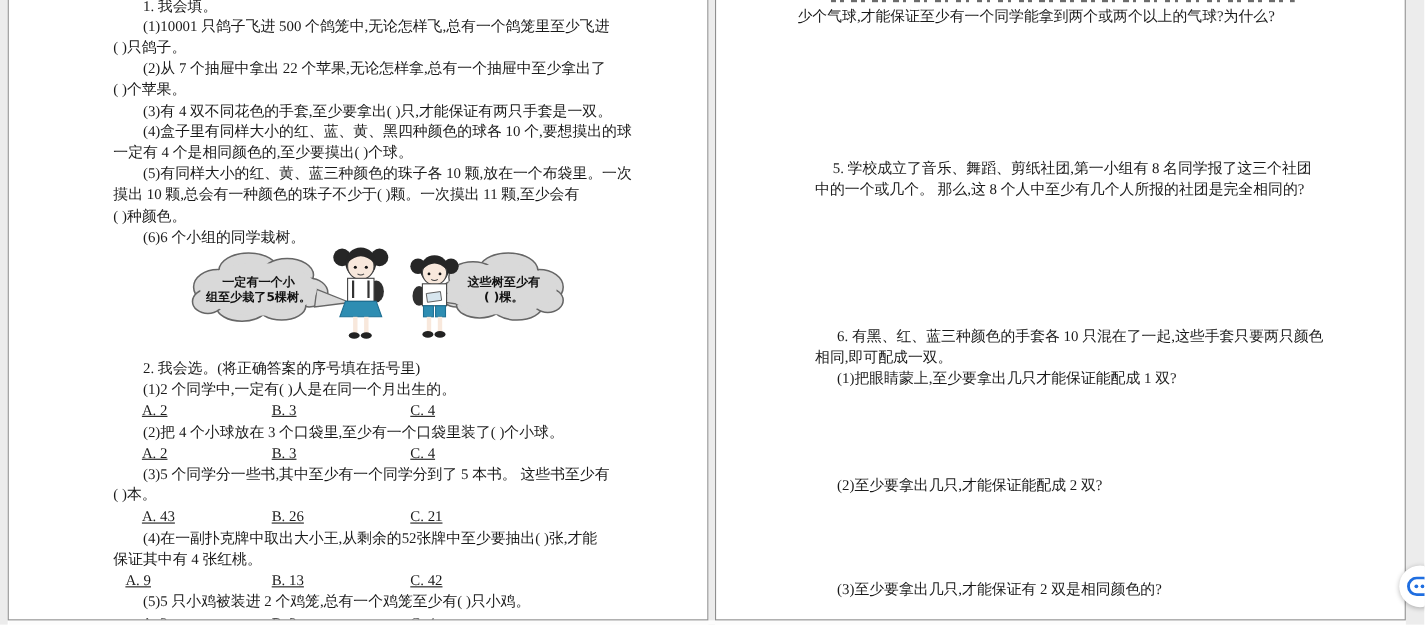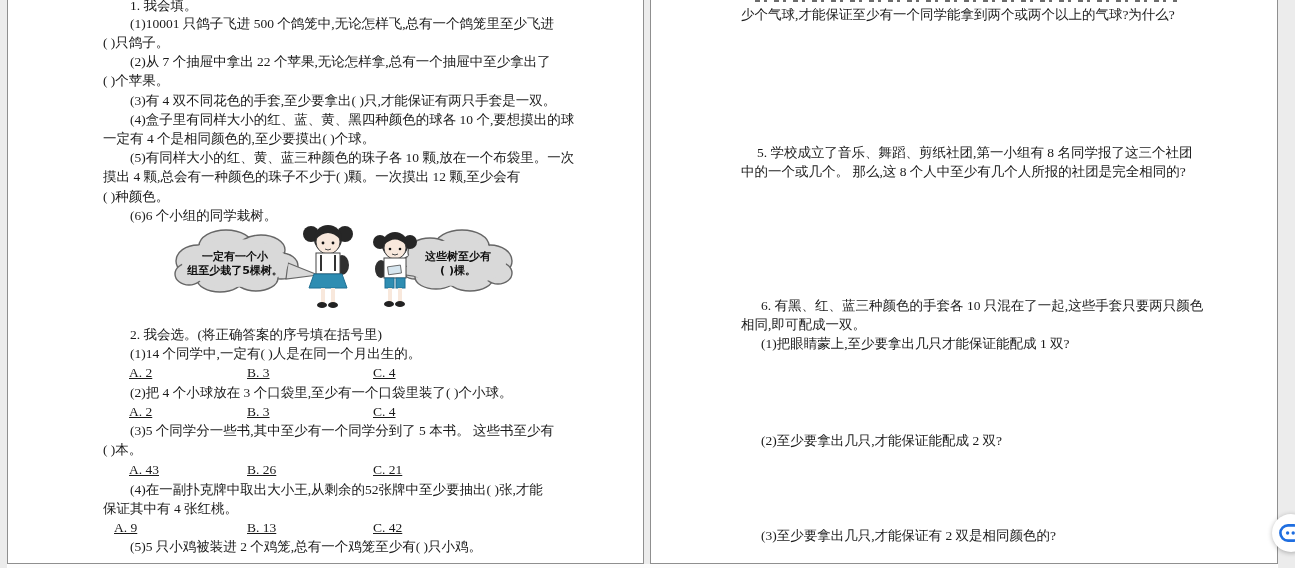--- a/index.html
+++ b/index.html
@@ -50,21 +50,21 @@
 <div class="page page-left">
   <div class="ln" style="left:122px;top:-3px">1. 我会填。</div>
   <div class="ln" style="left:122px;top:15px">(1)10001 只鸽子飞进 500 个鸽笼中,无论怎样飞,总有一个鸽笼里至少飞进</div>
   <div class="ln" style="left:95px;top:34px">(      )只鸽子。</div>
   <div class="ln" style="left:122px;top:53px">(2)从 7 个抽屉中拿出 22 个苹果,无论怎样拿,总有一个抽屉中至少拿出了</div>
   <div class="ln" style="left:95px;top:72px">(      )个苹果。</div>
   <div class="ln" style="left:122px;top:92px">(3)有 4 双不同花色的手套,至少要拿出(      )只,才能保证有两只手套是一双。</div>
   <div class="ln" style="left:122px;top:111px">(4)盒子里有同样大小的红、蓝、黄、黑四种颜色的球各 10 个,要想摸出的球</div>
   <div class="ln" style="left:95px;top:130px">一定有 4 个是相同颜色的,至少要摸出(      )个球。</div>
   <div class="ln" style="left:122px;top:149px">(5)有同样大小的红、黄、蓝三种颜色的珠子各 10 颗,放在一个布袋里。一次</div>
-  <div class="ln" style="left:95px;top:168px">摸出 4 颗,总会有一种颜色的珠子不少于(      )颗。一次摸出 12 颗,至少会有</div>
+  <div class="ln" style="left:95px;top:168px">摸出 10 颗,总会有一种颜色的珠子不少于(      )颗。一次摸出 11 颗,至少会有</div>
   <div class="ln" style="left:95px;top:188px">(      )种颜色。</div>
   <div class="ln" style="left:122px;top:207px">(6)6 个小组的同学栽树。</div>
 
   <svg class="illustration" viewBox="0 0 352 98">
 
     <g>
       <g stroke="#666" stroke-width="1.4" fill="#d9d9d9">
         <ellipse cx="30" cy="42" rx="22" ry="16"></ellipse>
           <ellipse cx="58" cy="27" rx="27" ry="16"></ellipse>
         <ellipse cx="93" cy="31" rx="24" ry="15"></ellipse>
@@ -130,21 +130,21 @@
       <rect x="217" y="59" width="9" height="10" fill="#2e8db2" stroke="#1d6f93" stroke-width="1"></rect>
       <rect x="228" y="59" width="9" height="10" fill="#2e8db2" stroke="#1d6f93" stroke-width="1"></rect>
       <rect x="220" y="69" width="4" height="14" fill="#f8e8dc"></rect>
         <rect x="230" y="69" width="4" height="14" fill="#f8e8dc"></rect>
       <ellipse cx="221" cy="85" rx="5" ry="3" fill="#222"></ellipse>
         <ellipse cx="232" cy="85" rx="5" ry="3" fill="#222"></ellipse>
     </g>
   </svg>
 
   <div class="ln" style="left:122px;top:326px">2. 我会选。(将正确答案的序号填在括号里)</div>
-  <div class="ln" style="left:122px;top:345px">(1)14 个同学中,一定有(      )人是在同一个月出生的。</div>
+  <div class="ln" style="left:122px;top:345px">(1)2 个同学中,一定有(      )人是在同一个月出生的。</div>
   <div class="ln" style="left:0;top:364px;width:637px">
     <span class="opt" style="left:121px">A. 2</span>
     <span class="opt" style="left:239px">B. 3</span>
     <span class="opt" style="left:365px">C. 4</span>
   </div>
   <div class="ln" style="left:122px;top:384px">(2)把 4 个小球放在 3 个口袋里,至少有一个口袋里装了(      )个小球。</div>
   <div class="ln" style="left:0;top:403px;width:637px">
     <span class="opt" style="left:121px">A. 2</span>
     <span class="opt" style="left:239px">B. 3</span>
     <span class="opt" style="left:365px">C. 4</span>
@@ -166,21 +166,21 @@
   <div class="ln" style="left:122px;top:538px">(5)5 只小鸡被装进 2 个鸡笼,总有一个鸡笼至少有(      )只小鸡。</div>
   <div class="ln" style="left:0;top:558px;width:637px">
     <span class="opt" style="left:121px">A. 2</span>
     <span class="opt" style="left:239px">B. 3</span>
     <span class="opt" style="left:365px">C. 4</span>
   </div>
 </div>
 
 <div class="page page-right">
   <div class="remnant"></div>
-  <div class="ln" style="left:90px;top:6px">少个气球,才能保证至少有一个同学能拿到两个或两个以上的气球?为什么?</div>
+  <div class="ln" style="left:74px;top:6px">少个气球,才能保证至少有一个同学能拿到两个或两个以上的气球?为什么?</div>
   <div class="ln" style="left:106px;top:144px">5. 学校成立了音乐、舞蹈、剪纸社团,第一小组有 8 名同学报了这三个社团</div>
   <div class="ln" style="left:90px;top:163px">中的一个或几个。 那么,这 8 个人中至少有几个人所报的社团是完全相同的?</div>
   <div class="ln" style="left:110px;top:297px">6. 有黑、红、蓝三种颜色的手套各 10 只混在了一起,这些手套只要两只颜色</div>
   <div class="ln" style="left:90px;top:316px">相同,即可配成一双。</div>
   <div class="ln" style="left:110px;top:335px">(1)把眼睛蒙上,至少要拿出几只才能保证能配成 1 双?</div>
   <div class="ln" style="left:110px;top:432px">(2)至少要拿出几只,才能保证能配成 2 双?</div>
   <div class="ln" style="left:110px;top:527px">(3)至少要拿出几只,才能保证有 2 双是相同颜色的?</div>
 </div>
 
 <button class="assistant-btn">

